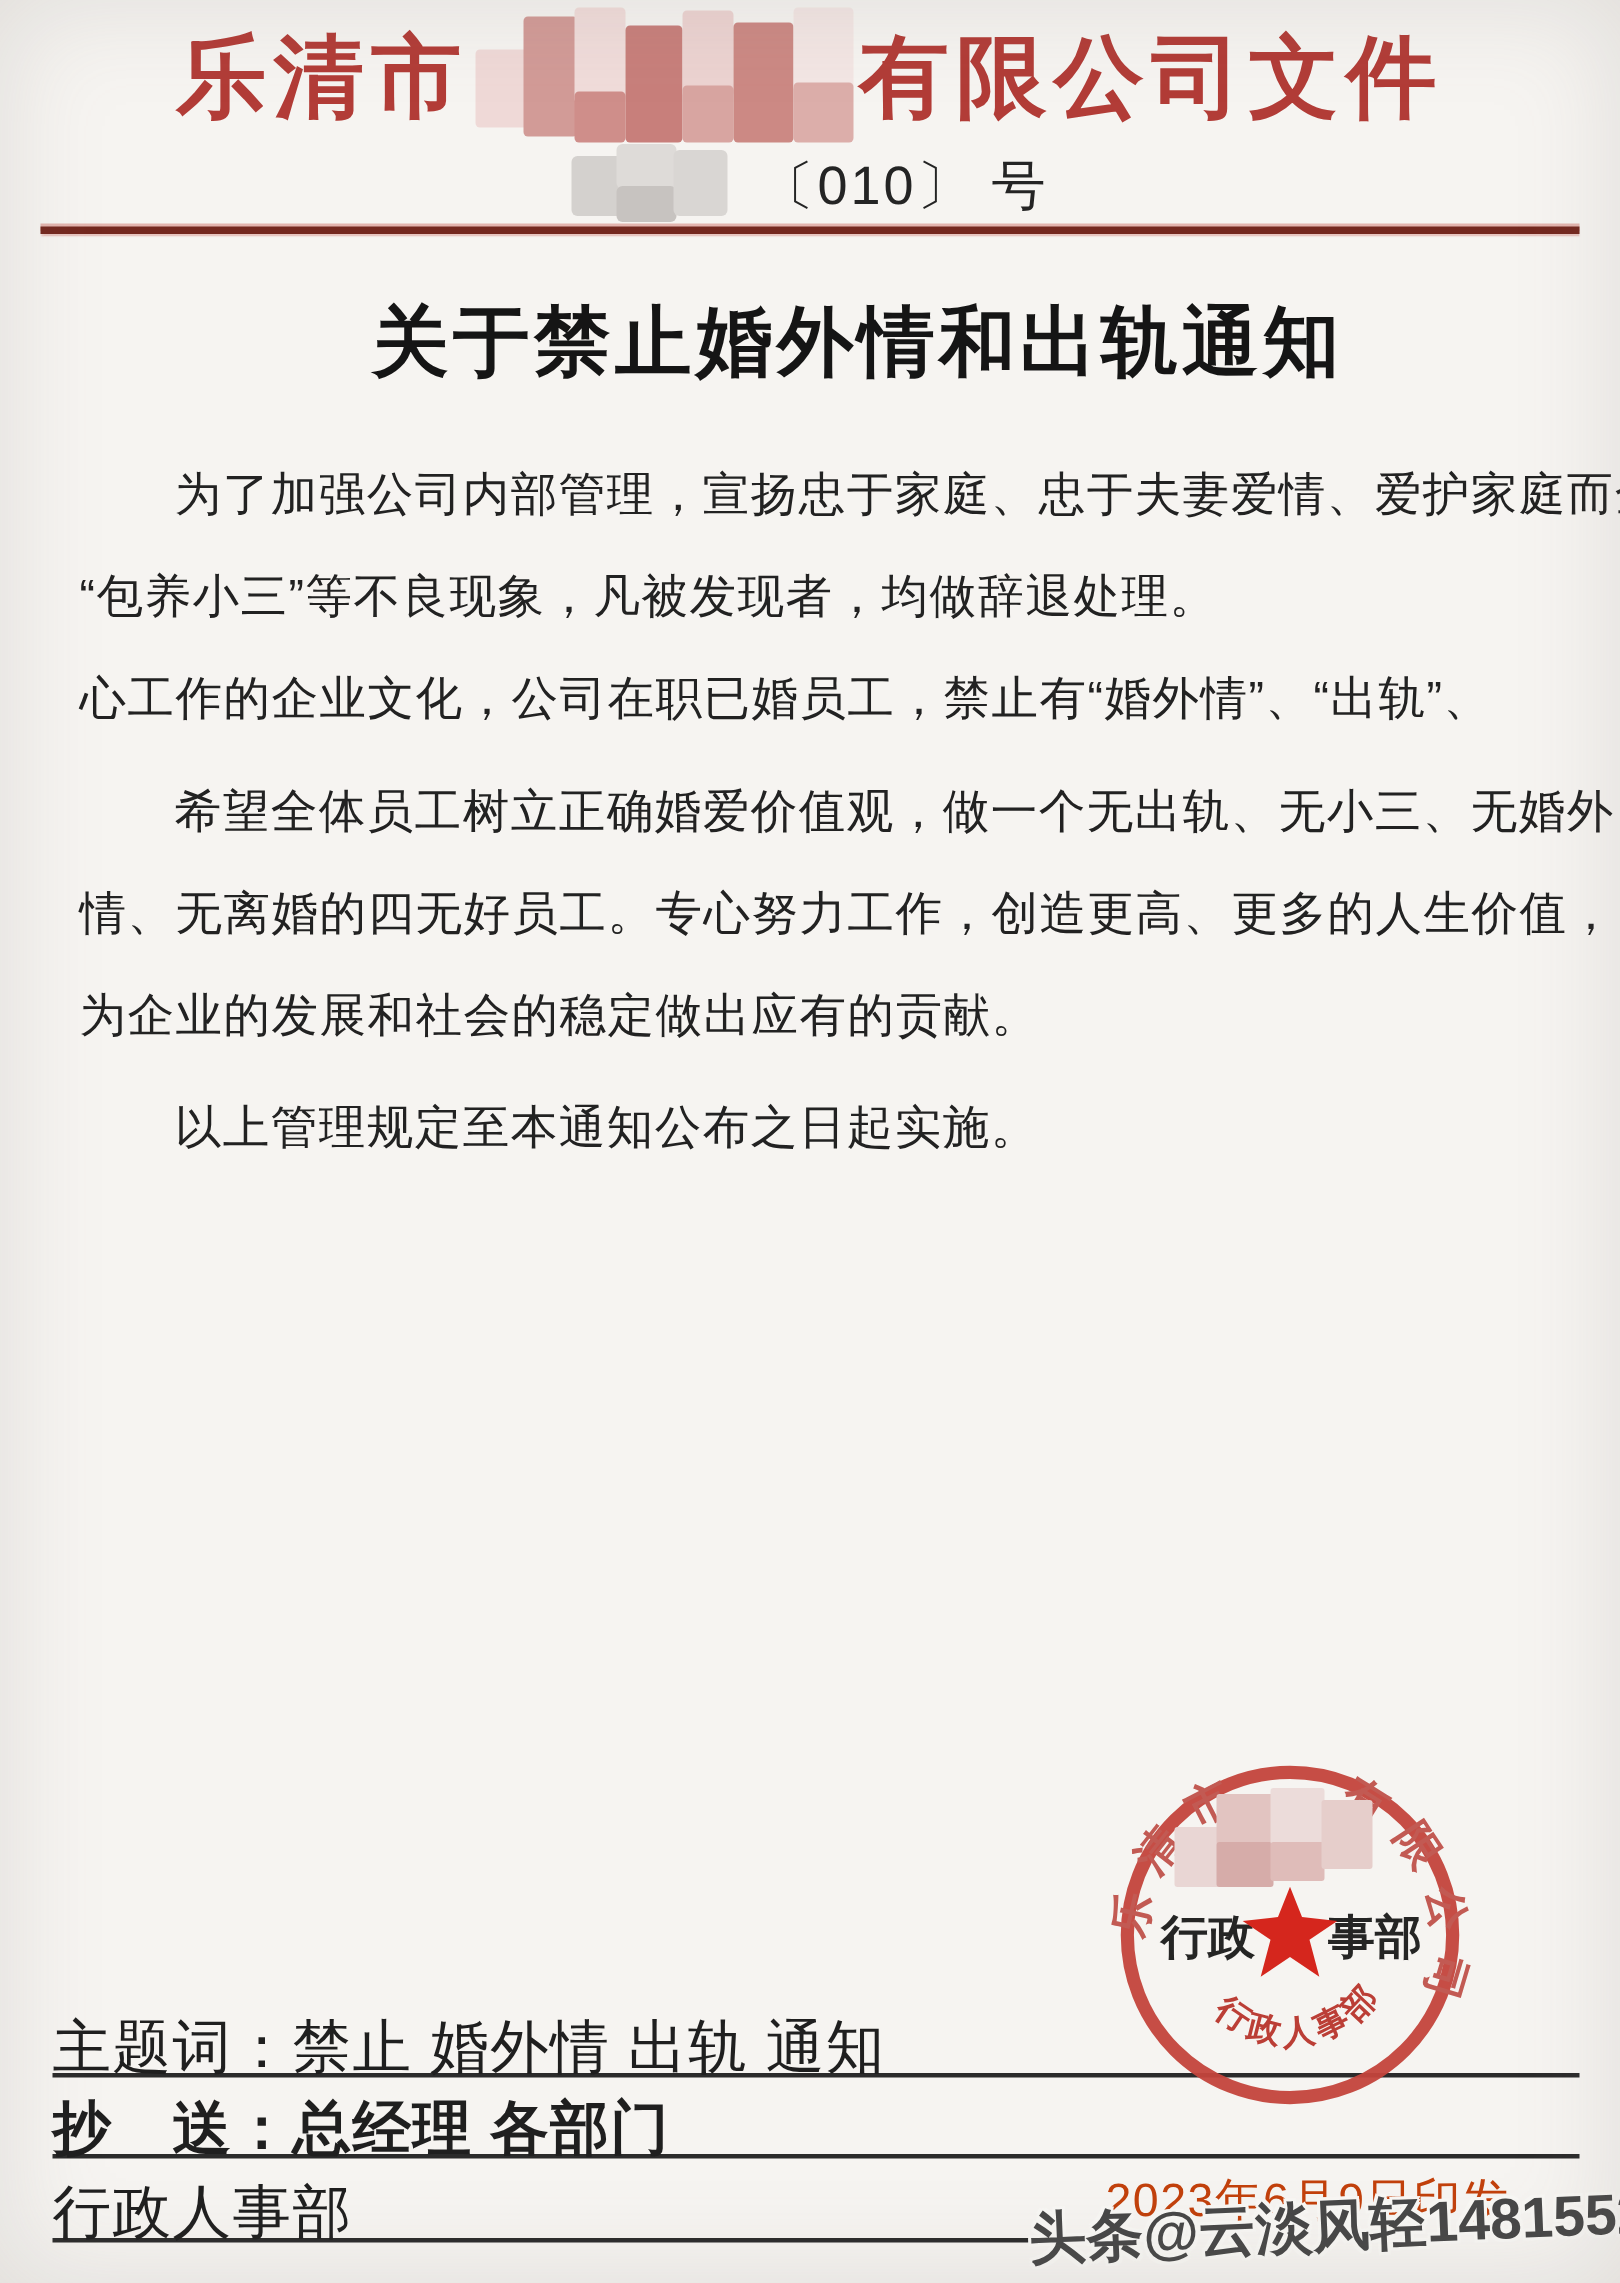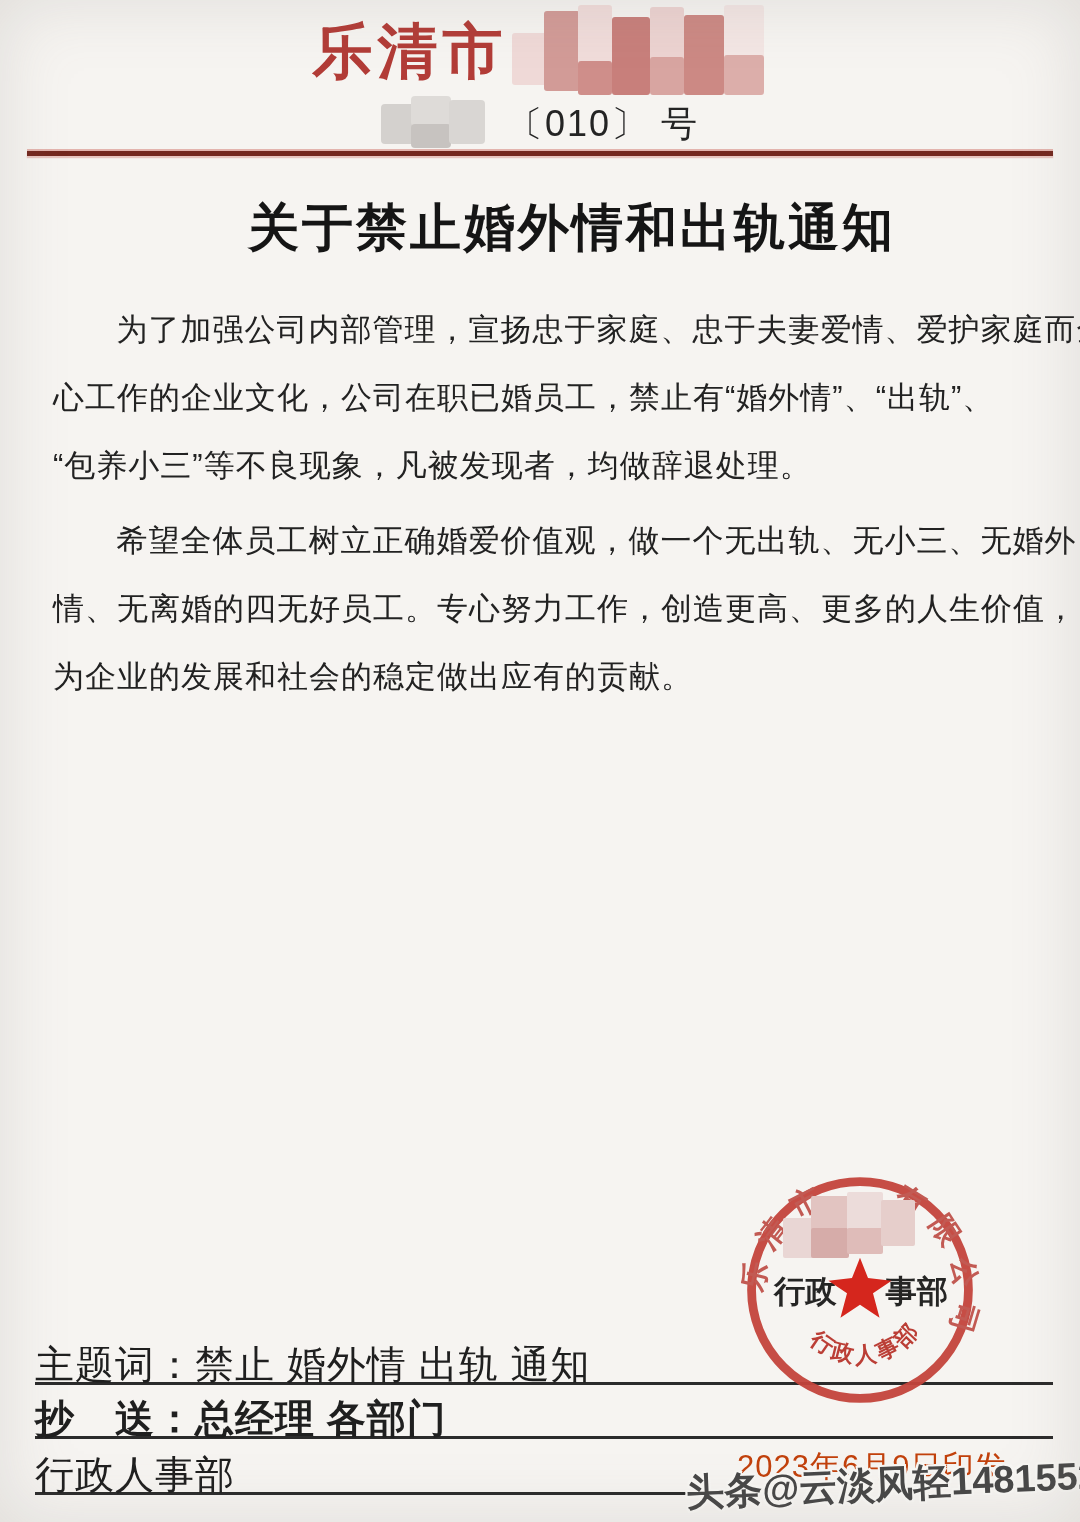--- a/index.html
+++ b/index.html
@@ -84,46 +84,50 @@
     <span class="b" style="left:32px;top:6px;width:36px;height:80px;background:#d29b97;"></span>
     <span class="b" style="left:66px;top:0;width:34px;height:64px;background:#f0dcda;"></span>
     <span class="b" style="left:66px;top:56px;width:34px;height:34px;background:#cf8e8a;"></span>
     <span class="b" style="left:100px;top:12px;width:38px;height:78px;background:#c87f7b;"></span>
     <span class="b" style="left:138px;top:2px;width:34px;height:58px;background:#ecd3d1;"></span>
     <span class="b" style="left:138px;top:52px;width:34px;height:38px;background:#d8a5a1;"></span>
     <span class="b" style="left:172px;top:10px;width:40px;height:80px;background:#cc8984;"></span>
     <span class="b" style="left:212px;top:0;width:40px;height:56px;background:#f3e6e4;"></span>
     <span class="b" style="left:212px;top:50px;width:40px;height:40px;background:#dcaeaa;"></span>
   </span>
+  <span>有限公司文件</span>
 </div>
 
 <div class="doc-row">
   <span class="doc-blur">
     <span class="b" style="left:0;top:8px;width:34px;height:40px;background:#d4d1ce;"></span>
     <span class="b" style="left:30px;top:0;width:40px;height:30px;background:#dedbd8;"></span>
     <span class="b" style="left:30px;top:28px;width:40px;height:24px;background:#c7c3c0;"></span>
     <span class="b" style="left:68px;top:4px;width:36px;height:44px;background:#d9d6d3;"></span>
   </span>
   <span>〔010〕 号</span>
 </div>
 
 <div class="red-line"></div>
 
 <div class="doc-title">关于禁止婚外情和出轨通知</div>
 
 <div class="body-block">
   <div class="para">
     <div class="bline indent">为了加强公司内部管理，宣扬忠于家庭、忠于夫妻爱情、爱护家庭而全</div>
+    <div class="bline">“包养小三”等不良现象，凡被发现者，均做辞退处理。</div>
     <div class="bline">心工作的企业文化，公司在职已婚员工，禁止有“婚外情”、“出轨”、</div>
-    <div class="bline">“包养小三”等不良现象，凡被发现者，均做辞退处理。</div>
   </div>
   <div class="para">
     <div class="bline indent">希望全体员工树立正确婚爱价值观，做一个无出轨、无小三、无婚外</div>
     <div class="bline">情、无离婚的四无好员工。专心努力工作，创造更高、更多的人生价值，</div>
     <div class="bline">为企业的发展和社会的稳定做出应有的贡献。</div>
+  </div>
+  <div class="para">
+    <div class="bline indent">以上管理规定至本通知公布之日起实施。</div>
   </div>
 </div>
 
 <div class="foot-row r1">
   <span>主题词：</span><span>禁止  婚外情  出轨  通知</span>
 </div>
 <div class="foot-row r2">
   <span>抄　送：</span><span>总经理  各部门</span>
 </div>
 <div class="foot-row r3">

